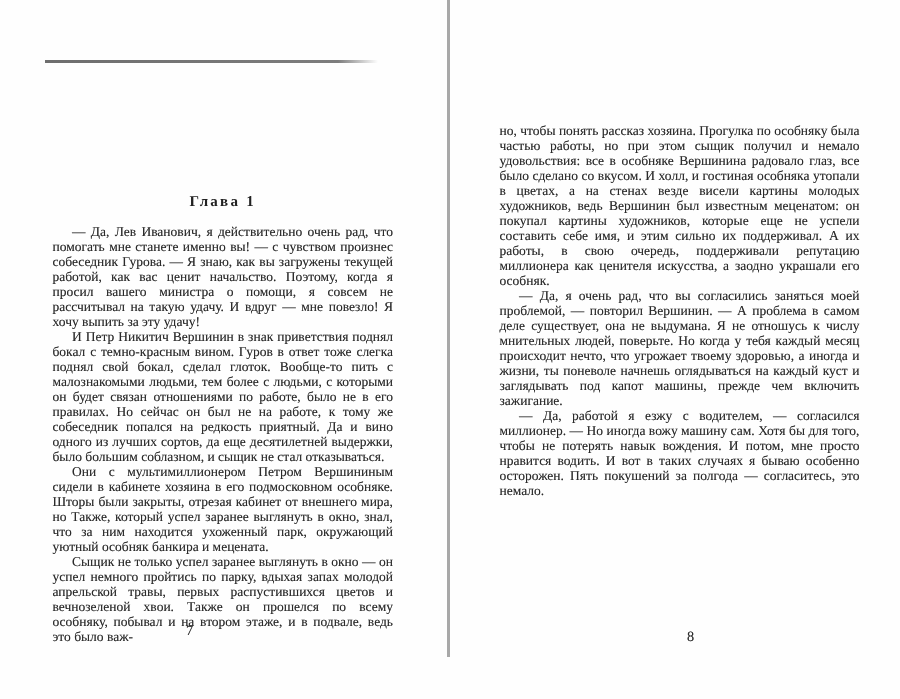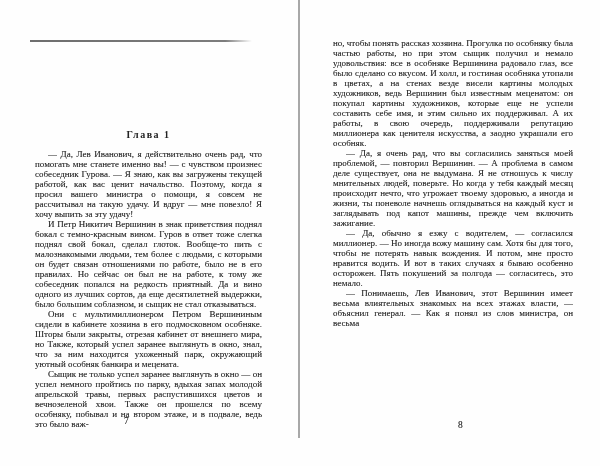--- a/index.html
+++ b/index.html
@@ -47,21 +47,21 @@
     text-indent: 13px;
     color: #2b2b2b;
     text-shadow: 0 0 0.3px rgba(40,40,40,0.45);
   }
   .page-right {
     position: absolute;
     left: 333px; top: 38px;
     width: 240px;
   }
   
-  .page-right p:first-child { text-indent: 0; }
+  .page-right p:first-child { text-indent: 0; margin-top: 44px; }
   .pagenum {
     position: absolute;
     font-size: 9.5px;
     color: #2b2b2b;
     text-shadow: 0 0 0.3px rgba(40,40,40,0.45);
   }
   .pagenum-left  { left: 124px; top: 416px; }
   .pagenum-right { left: 458px; top: 420px; }
 </style>
 </head>
@@ -78,21 +78,20 @@
         <p>— Да, Лев Иванович, я действительно очень рад, что помогать мне станете именно вы! — с чувством произнес собеседник Гурова. — Я знаю, как вы загружены текущей работой, как вас ценит начальство. Поэтому, когда я просил вашего министра о помощи, я совсем не рассчитывал на такую удачу. И вдруг — мне повезло! Я хочу выпить за эту удачу!</p>
         <p>И Петр Никитич Вершинин в знак приветствия поднял бокал с темно-красным вином. Гуров в ответ тоже слегка поднял свой бокал, сделал глоток. Вообще-то пить с малознакомыми людьми, тем более с людьми, с которыми он будет связан отношениями по работе, было не в его правилах. Но сейчас он был не на работе, к тому же собеседник попался на редкость приятный. Да и вино одного из лучших сортов, да еще десятилетней выдержки, было большим соблазном, и сыщик не стал отказываться.</p>
         <p>Они с мультимиллионером Петром Вершининым сидели в кабинете хозяина в его подмосковном особняке. Шторы были закрыты, отрезая кабинет от внешнего мира, но Также, который успел заранее выглянуть в окно, знал, что за ним находится ухоженный парк, окружающий уютный особняк банкира и мецената.</p>
         <p>Сыщик не только успел заранее выглянуть в окно — он успел немного пройтись по парку, вдыхая запах молодой апрельской травы, первых распустившихся цветов и вечнозеленой хвои. Также он прошелся по всему особняку, побывал и на втором этаже, и в подвале, ведь это было важ-</p>
       </div>
   </div>
 
   <div class="page-right">
       <p>но, чтобы понять рассказ хозяина. Прогулка по особняку была частью работы, но при этом сыщик получил и немало удовольствия: все в особняке Вершинина радовало глаз, все было сделано со вкусом. И холл, и гостиная особняка утопали в цветах, а на стенах везде висели картины молодых художников, ведь Вершинин был известным меценатом: он покупал картины художников, которые еще не успели составить себе имя, и этим сильно их поддерживал. А их работы, в свою очередь, поддерживали репутацию миллионера как ценителя искусства, а заодно украшали его особняк.</p>
       <p>— Да, я очень рад, что вы согласились заняться моей проблемой, — повторил Вершинин. — А проблема в самом деле существует, она не выдумана. Я не отношусь к числу мнительных людей, поверьте. Но когда у тебя каждый месяц происходит нечто, что угрожает твоему здоровью, а иногда и жизни, ты поневоле начнешь оглядываться на каждый куст и заглядывать под капот машины, прежде чем включить зажигание.</p>
-      <p>— Да, обычно я езжу с водителем, — согласился миллионер. — Но иногда вожу машину сам. Хотя бы для того, чтобы не потерять навык вождения. И потом, мне просто нравится водить. И вот в таких случаях я бываю особенно осторожен. Пять покушений за полгода — согласитесь, это немало.</p>
-      <p>— Понимаешь, Лев Иванович, этот Вершинин имеет весьма влиятельных знакомых на всех этажах власти, — объяснил генерал. — Как я понял из слов министра, он весьма</p>
+      <p>— Да, работой я езжу с водителем, — согласился миллионер. — Но иногда вожу машину сам. Хотя бы для того, чтобы не потерять навык вождения. И потом, мне просто нравится водить. И вот в таких случаях я бываю особенно осторожен. Пять покушений за полгода — согласитесь, это немало.</p>
     </div>
 
   <div class="pagenum pagenum-left">7</div>
 
   <div class="pagenum pagenum-right">8</div>
 
 </div>
 
 </body></html>

